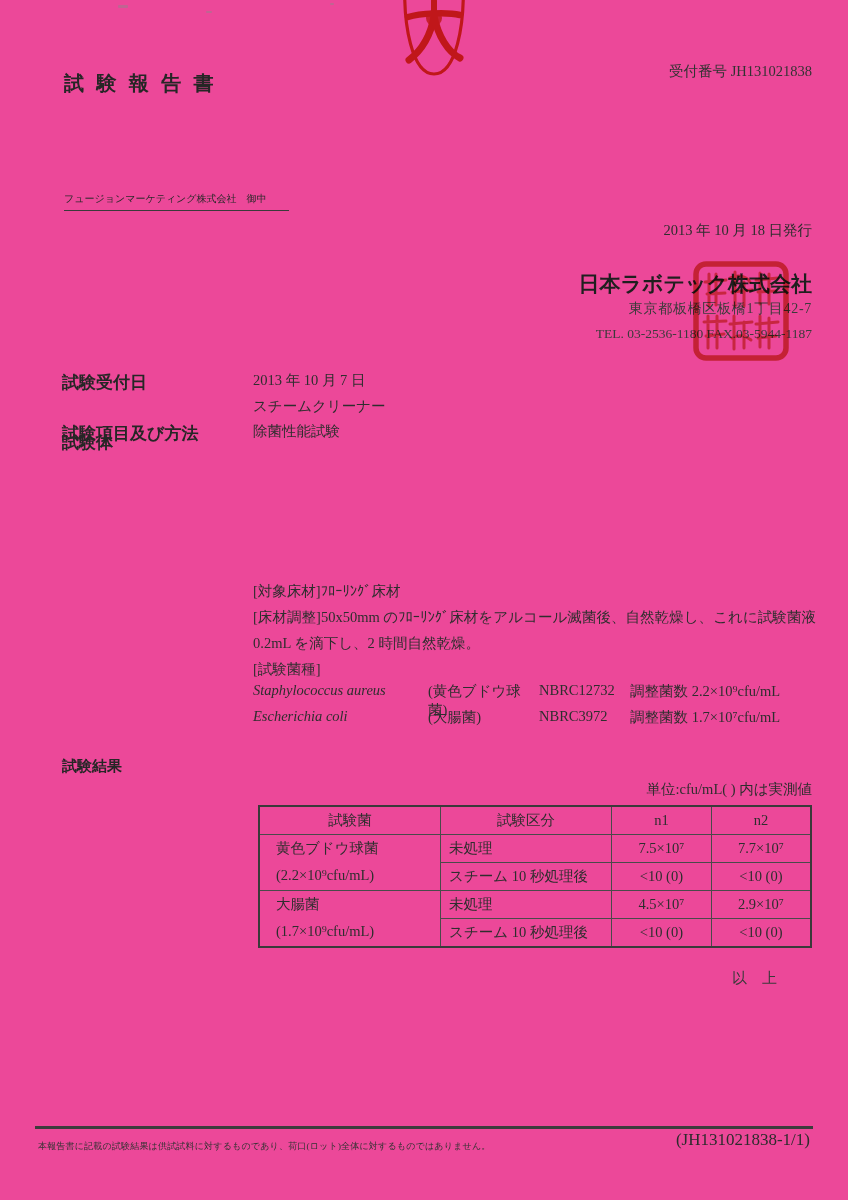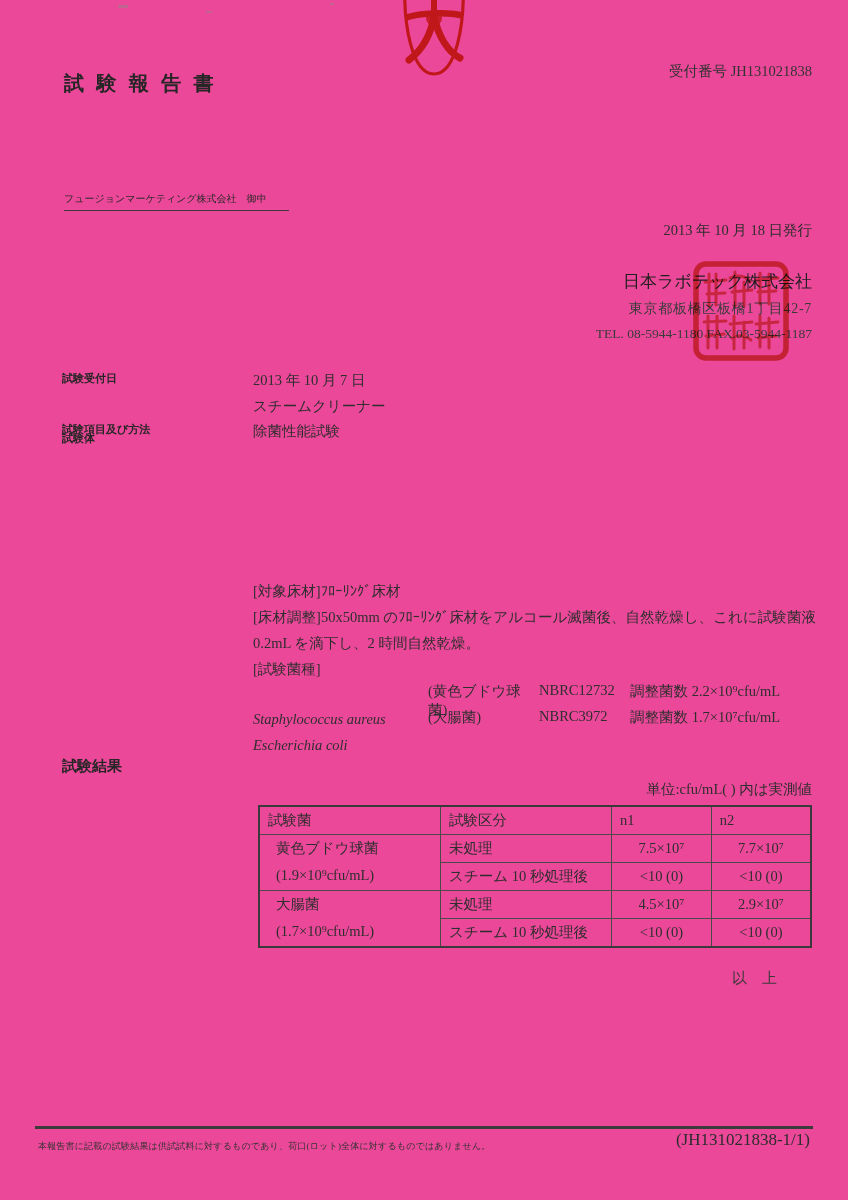--- a/index.html
+++ b/index.html
@@ -30,62 +30,62 @@
     font-size:10px;color:#2a2a2a;
     border-bottom:1.2px solid #3a3a3a;
     padding:0 22px 4px 0;
   }
   .issue-date{
     right:36px;top:221px;
     font-size:14.5px;
   }
   .issuer-company{
     right:36px;top:270px;
-    font-size:17px;font-weight:normal;color:#1f1f1f;
+    font-size:21px;font-weight:bold;color:#1f1f1f;
   }
   .issuer-address{
     right:36px;top:300px;
     font-size:14px;color:#3b3b3b;letter-spacing:0.05em;
   }
   .issuer-tel{
     right:36px;top:326px;
     font-size:13.5px;color:#3b3b3b;
   }
 
-  .meta-label{left:62px;font-size:11px;font-weight:bold;color:#262626;}
+  .meta-label{left:62px;font-size:17px;font-weight:bold;color:#262626;}
   .meta-value{left:253px;font-size:14.5px;}
 
   .method-paragraph{
     left:253px;top:447px;width:563px;
     font-size:14.5px;line-height:26.2px;
     text-align:justify;text-indent:0.6em;
   }
   .detail-line{left:253px;width:563px;font-size:14.5px;line-height:26.2px;text-align:justify;}
 
   .species-row{left:253px;width:563px;display:flex;font-size:14.5px;}
-  .species-name{width:175px;font-style:italic;margin-top:29px;}
+  .species-name{width:175px;font-style:italic;}
   .species-common{width:111px;}
   .species-strain{width:91px;}
   .species-count{flex:1;}
 
   .results-title{left:62px;top:757px;font-size:15px;font-weight:bold;color:#262626;}
   .unit-note{right:36px;top:780px;font-size:14.5px;}
 
   table.results{
     position:absolute;left:258px;top:805px;
     width:554px;border-collapse:collapse;
     font-size:14.5px;color:#2e2e2e;
   }
   table.results th,table.results td{
     border:1px solid #4a4a4a;
     height:27px;padding:0 8px;
     font-weight:normal;
   }
   table.results{border:2px solid #3a3a3a;}
-  table.results th{text-align:left;}
+  table.results th{text-align:center;}
   td.c{text-align:center;}
   td.l{text-align:left;}
   col.col-bact{width:182px;}
   col.col-div{width:172px;}
   col.col-n1{width:100px;}
   col.col-n2{width:100px;}
   td.bact-cell{padding:0;vertical-align:top;}
   td.bact-cell .bact-line{
     height:27px;display:flex;align-items:center;padding:0 8px;
   }
@@ -122,21 +122,21 @@
   </div>
 
   <div class="abs doc-title gothic">試験報告書</div>
   <div class="abs receipt-number serif">受付番号 JH131021838</div>
 
   <div class="abs addressee serif">フュージョンマーケティング株式会社　御中</div>
 
   <div class="abs issue-date serif">2013 年 10 月 18 日発行</div>
   <div class="abs issuer-company gothic">日本ラボテック株式会社</div>
   <div class="abs issuer-address serif">東京都板橋区板橋1丁目42-7</div>
-  <div class="abs issuer-tel serif">TEL. 08-5944-1180  FAX.03-5944-1187</div>
+  <div class="abs issuer-tel serif">TEL. 03-2536-1180  FAX.03-5944-1187</div>
 
   <div class="abs stamp stamp-seal">
     <svg width="98" height="102" viewBox="0 0 98 102" fill="none" xmlns="http://www.w3.org/2000/svg">
       <rect x="4" y="4" width="90" height="94" rx="10" stroke="#c94f2c" stroke-width="5.5" fill="none" opacity="0.9"></rect>
       <g stroke="#c94f2c" stroke-width="3" opacity="0.8" stroke-linecap="round">
         <path d="M17,14 L17,46 M13,22 L34,20 M15,34 L33,33 M24,14 L24,45"></path>
         <path d="M43,12 L43,46 M38,18 C46,14 54,16 58,22 M40,32 L60,30 M52,22 L52,46"></path>
         <path d="M68,13 L68,44 M64,20 L86,18 M66,32 L84,31 M77,14 L77,44"></path>
         <path d="M16,56 L16,88 M12,62 L34,61 M14,76 L32,74 M25,56 L25,88"></path>
         <path d="M42,56 L42,89 M38,64 L60,62 M40,78 C47,74 54,76 59,80 M52,62 L52,88"></path>
@@ -184,21 +184,21 @@
         <th>試験菌</th>
         <th>試験区分</th>
         <th>n1</th>
         <th>n2</th>
       </tr>
     </thead>
     <tbody>
       <tr>
         <td class="bact-cell" rowspan="2">
           <div class="bact-line">黄色ブドウ球菌</div>
-          <div class="bact-line">(1.9×10⁹cfu/mL)</div>
+          <div class="bact-line">(2.2×10⁹cfu/mL)</div>
         </td>
         <td class="l">未処理</td>
         <td class="c">7.5×10⁷</td>
         <td class="c">7.7×10⁷</td>
       </tr>
       <tr>
         <td class="l">スチーム 10 秒処理後</td>
         <td class="c">&lt;10 (0)</td>
         <td class="c">&lt;10 (0)</td>
       </tr>

